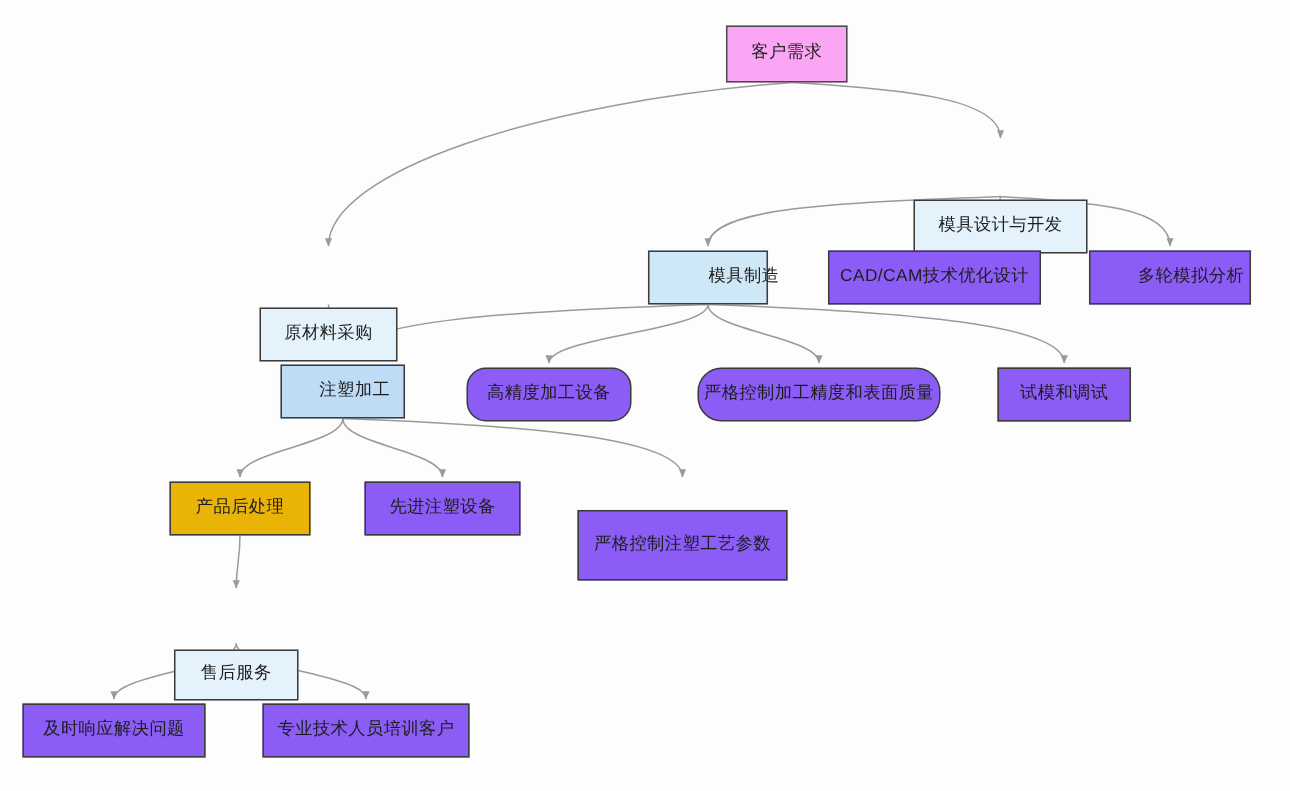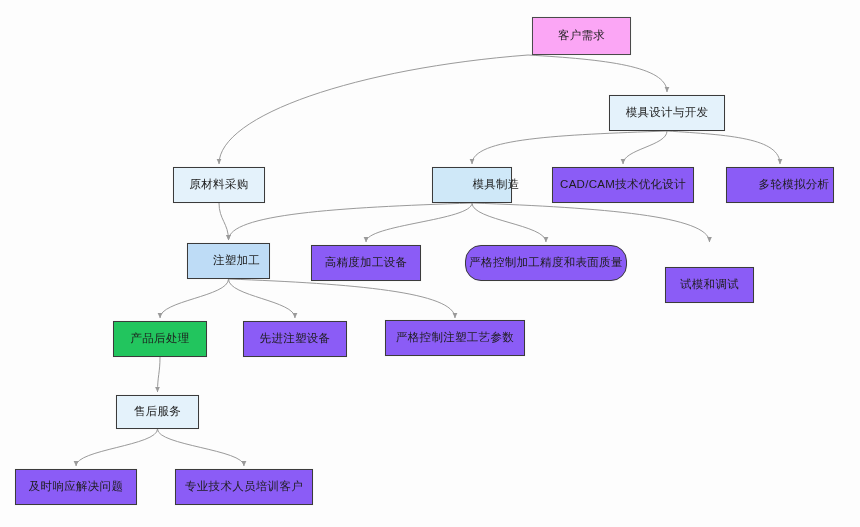--- a/index.html
+++ b/index.html
@@ -32,24 +32,24 @@
     border: 1.6px solid #3b3b3b;
     font-size: 11.5px;
     color: #1d1d1d;
     letter-spacing: 0.3px;
     line-height: 1.2;
     text-align: center;
     white-space: nowrap;
     box-shadow: 0 0 0 0.5px rgba(0,0,0,0.04);
   }
   .node.pink   { background: #fba6f5; border-color: #4a4a4a; }
-  .node.blue1  { background: #e4f2fb; border-color: #3b3b3b; }
+  .node.blue1  { background: #e4f2fb; border-color: #3b3b3b; margin-top: 38px; }
   .node.blue2  { background: #cfe8f8; border-color: #3b3b3b; }
   .node.blue3  { background: #bedcf6; border-color: #3b3b3b; }
-  .node.blue4  { background: #22c55e; border-color: #3b3b3b; text-align: center; }
+  .node.blue4  { background: #eab308; border-color: #3b3b3b; text-align: center; }
   .node.gray   { background: #8b5cf6; border-color: #3b3b3b; }
 </style>
 </head>
 <body>
 
 <div id="canvas">
   <svg id="edge-layer" viewBox="0 0 860 527" xmlns="http://www.w3.org/2000/svg">
     <defs>
       <marker id="arrow" viewBox="0 0 10 10" refX="8.5" refY="5" markerWidth="6" markerHeight="6" orient="auto-start-reverse">
         <path d="M 0 1 L 9 5 L 0 9 z" fill="#9a9a9a"></path>
@@ -68,57 +68,57 @@
         <path d="M 472 203 C 602.625 207.68, 709.5 216, 709.5 242" fill="none" stroke="#9a9a9a" stroke-width="1" marker-end="url(#arrow)"></path>
         <path d="M 228.5 279 C 228.5 296.55, 160 300.45, 160 318" fill="none" stroke="#9a9a9a" stroke-width="1" marker-end="url(#arrow)"></path>
         <path d="M 228.5 279 C 228.5 296.55, 295 300.45, 295 318" fill="none" stroke="#9a9a9a" stroke-width="1" marker-end="url(#arrow)"></path>
         <path d="M 228.5 279 C 353.07500000000005 283.68, 455 292, 455 318" fill="none" stroke="#9a9a9a" stroke-width="1" marker-end="url(#arrow)"></path>
         <path d="M 160 357 C 160 372.75, 157.5 376.25, 157.5 392" fill="none" stroke="#9a9a9a" stroke-width="1" marker-end="url(#arrow)"></path>
         <path d="M 157.5 429 C 157.5 445.65, 76 449.35, 76 466" fill="none" stroke="#9a9a9a" stroke-width="1" marker-end="url(#arrow)"></path>
         <path d="M 157.5 429 C 157.5 445.65, 244 449.35, 244 466" fill="none" stroke="#9a9a9a" stroke-width="1" marker-end="url(#arrow)"></path>
       </g>
   </svg>
   <div id="node-layer">
-      <div class="node pink" style="left: 484px; top: 17px; width: 99px; height: 38px; margin-left: 48px;">
+      <div class="node pink" style="left: 484px; top: 17px; width: 81px; height: 38px;">
         <span>客户需求</span>
       </div>
       <div class="node blue1" style="left: 609px; top: 95px; width: 116px; height: 36px;">
         <span>模具设计与开发</span>
       </div>
       <div class="node blue1" style="left: 173px; top: 167px; width: 92px; height: 36px;">
         <span>原材料采购</span>
       </div>
       <div class="node blue2" style="left: 432px; top: 167px; width: 80px; height: 36px; padding-left: 48px;">
         <span>模具制造</span>
       </div>
       <div class="node gray" style="left: 552px; top: 167px; width: 142px; height: 36px;">
         <span>CAD/CAM技术优化设计</span>
       </div>
       <div class="node gray" style="left: 726px; top: 167px; width: 108px; height: 36px; padding-left: 28px;">
         <span>多轮模拟分析</span>
       </div>
       <div class="node blue3" style="left: 187px; top: 243px; width: 83px; height: 36px; padding-left: 16px;">
         <span>注塑加工</span>
       </div>
-      <div class="node gray" style="left: 311px; top: 245px; width: 110px; height: 36px;">
+      <div class="node gray" style="left: 311px; top: 245px; width: 110px; height: 36px; border-radius: 13px;">
         <span>高精度加工设备</span>
       </div>
       <div class="node gray" style="left: 465px; top: 245px; width: 162px; height: 36px; border-radius: 16px;">
         <span>严格控制加工精度和表面质量</span>
       </div>
-      <div class="node gray" style="left: 665px; top: 245px; width: 89px; height: 36px; margin-top: 22px;">
+      <div class="node gray" style="left: 665px; top: 245px; width: 89px; height: 36px;">
         <span>试模和调试</span>
       </div>
       <div class="node blue4" style="left: 113px; top: 321px; width: 94px; height: 36px;">
         <span>产品后处理</span>
       </div>
       <div class="node gray" style="left: 243px; top: 321px; width: 104px; height: 36px;">
         <span>先进注塑设备</span>
       </div>
-      <div class="node gray" style="left: 385px; top: 320px; width: 140px; height: 36px; text-align: right;">
+      <div class="node gray" style="left: 385px; top: 340px; width: 140px; height: 47px; text-align: right;">
         <span>严格控制注塑工艺参数</span>
       </div>
       <div class="node blue1" style="left: 116px; top: 395px; width: 83px; height: 34px;">
         <span>售后服务</span>
       </div>
       <div class="node gray" style="left: 15px; top: 469px; width: 122px; height: 36px; text-align: right;">
         <span>及时响应解决问题</span>
       </div>
       <div class="node gray" style="left: 175px; top: 469px; width: 138px; height: 36px;">
         <span>专业技术人员培训客户</span>

